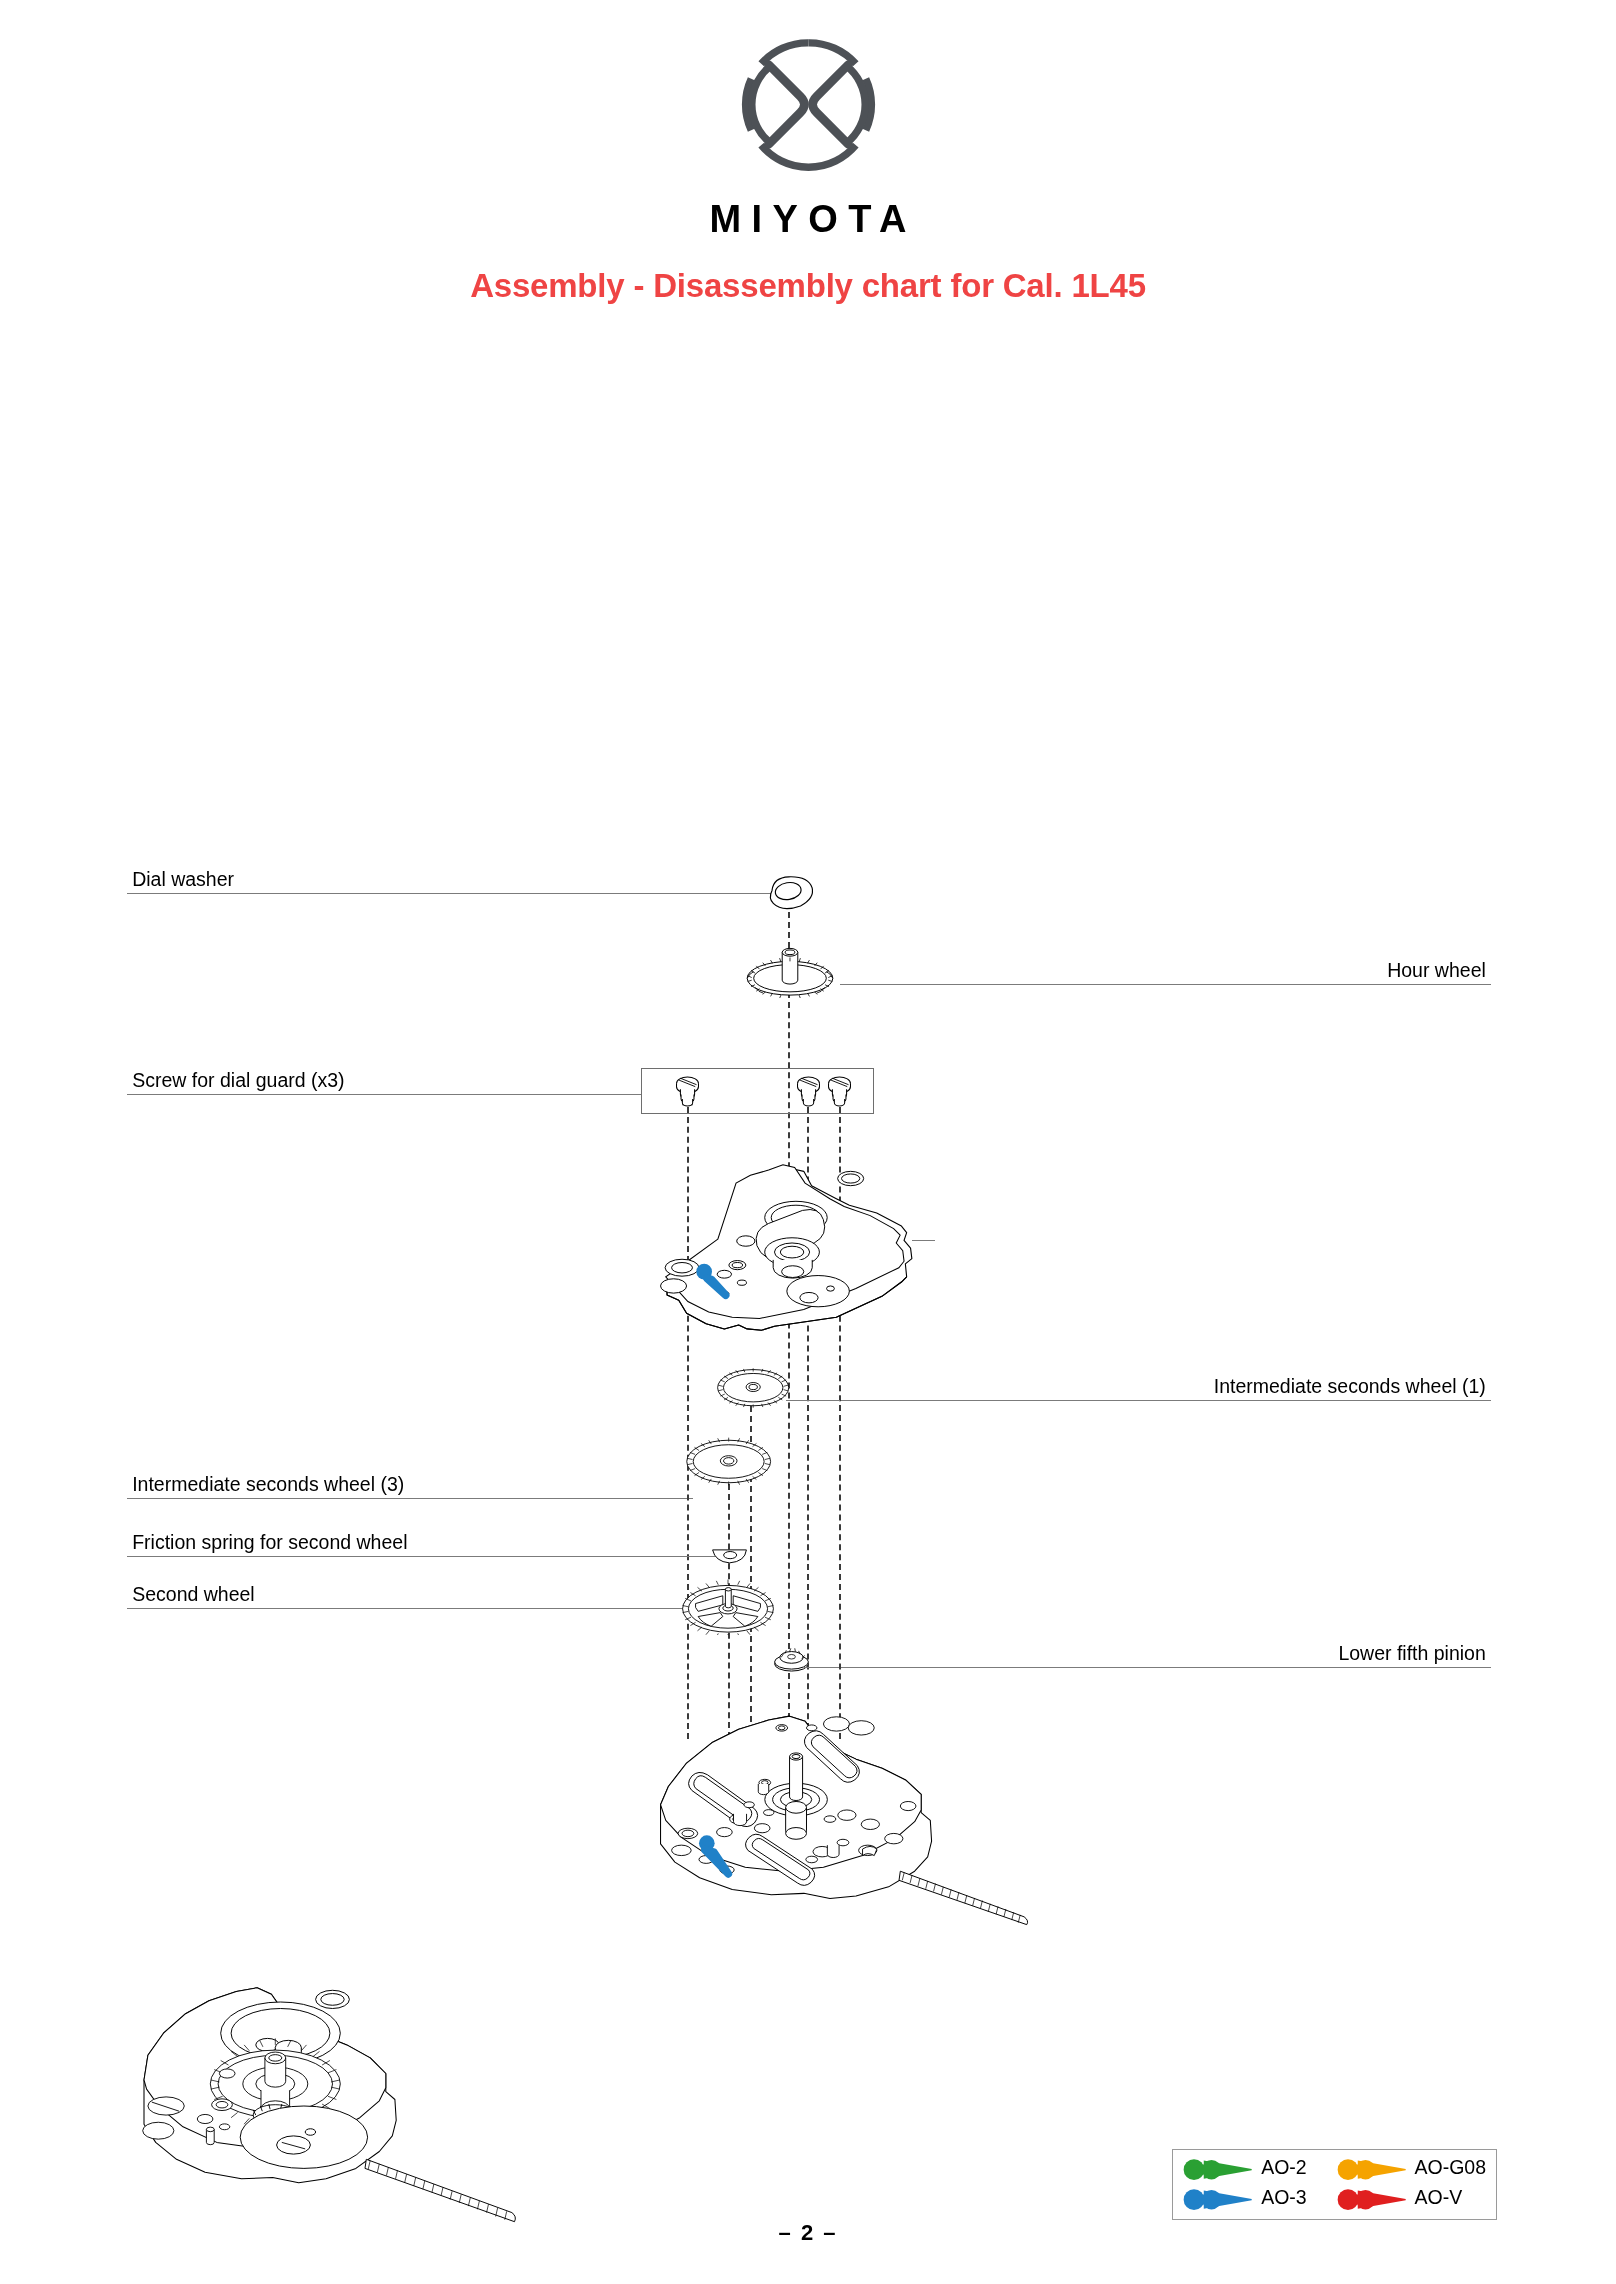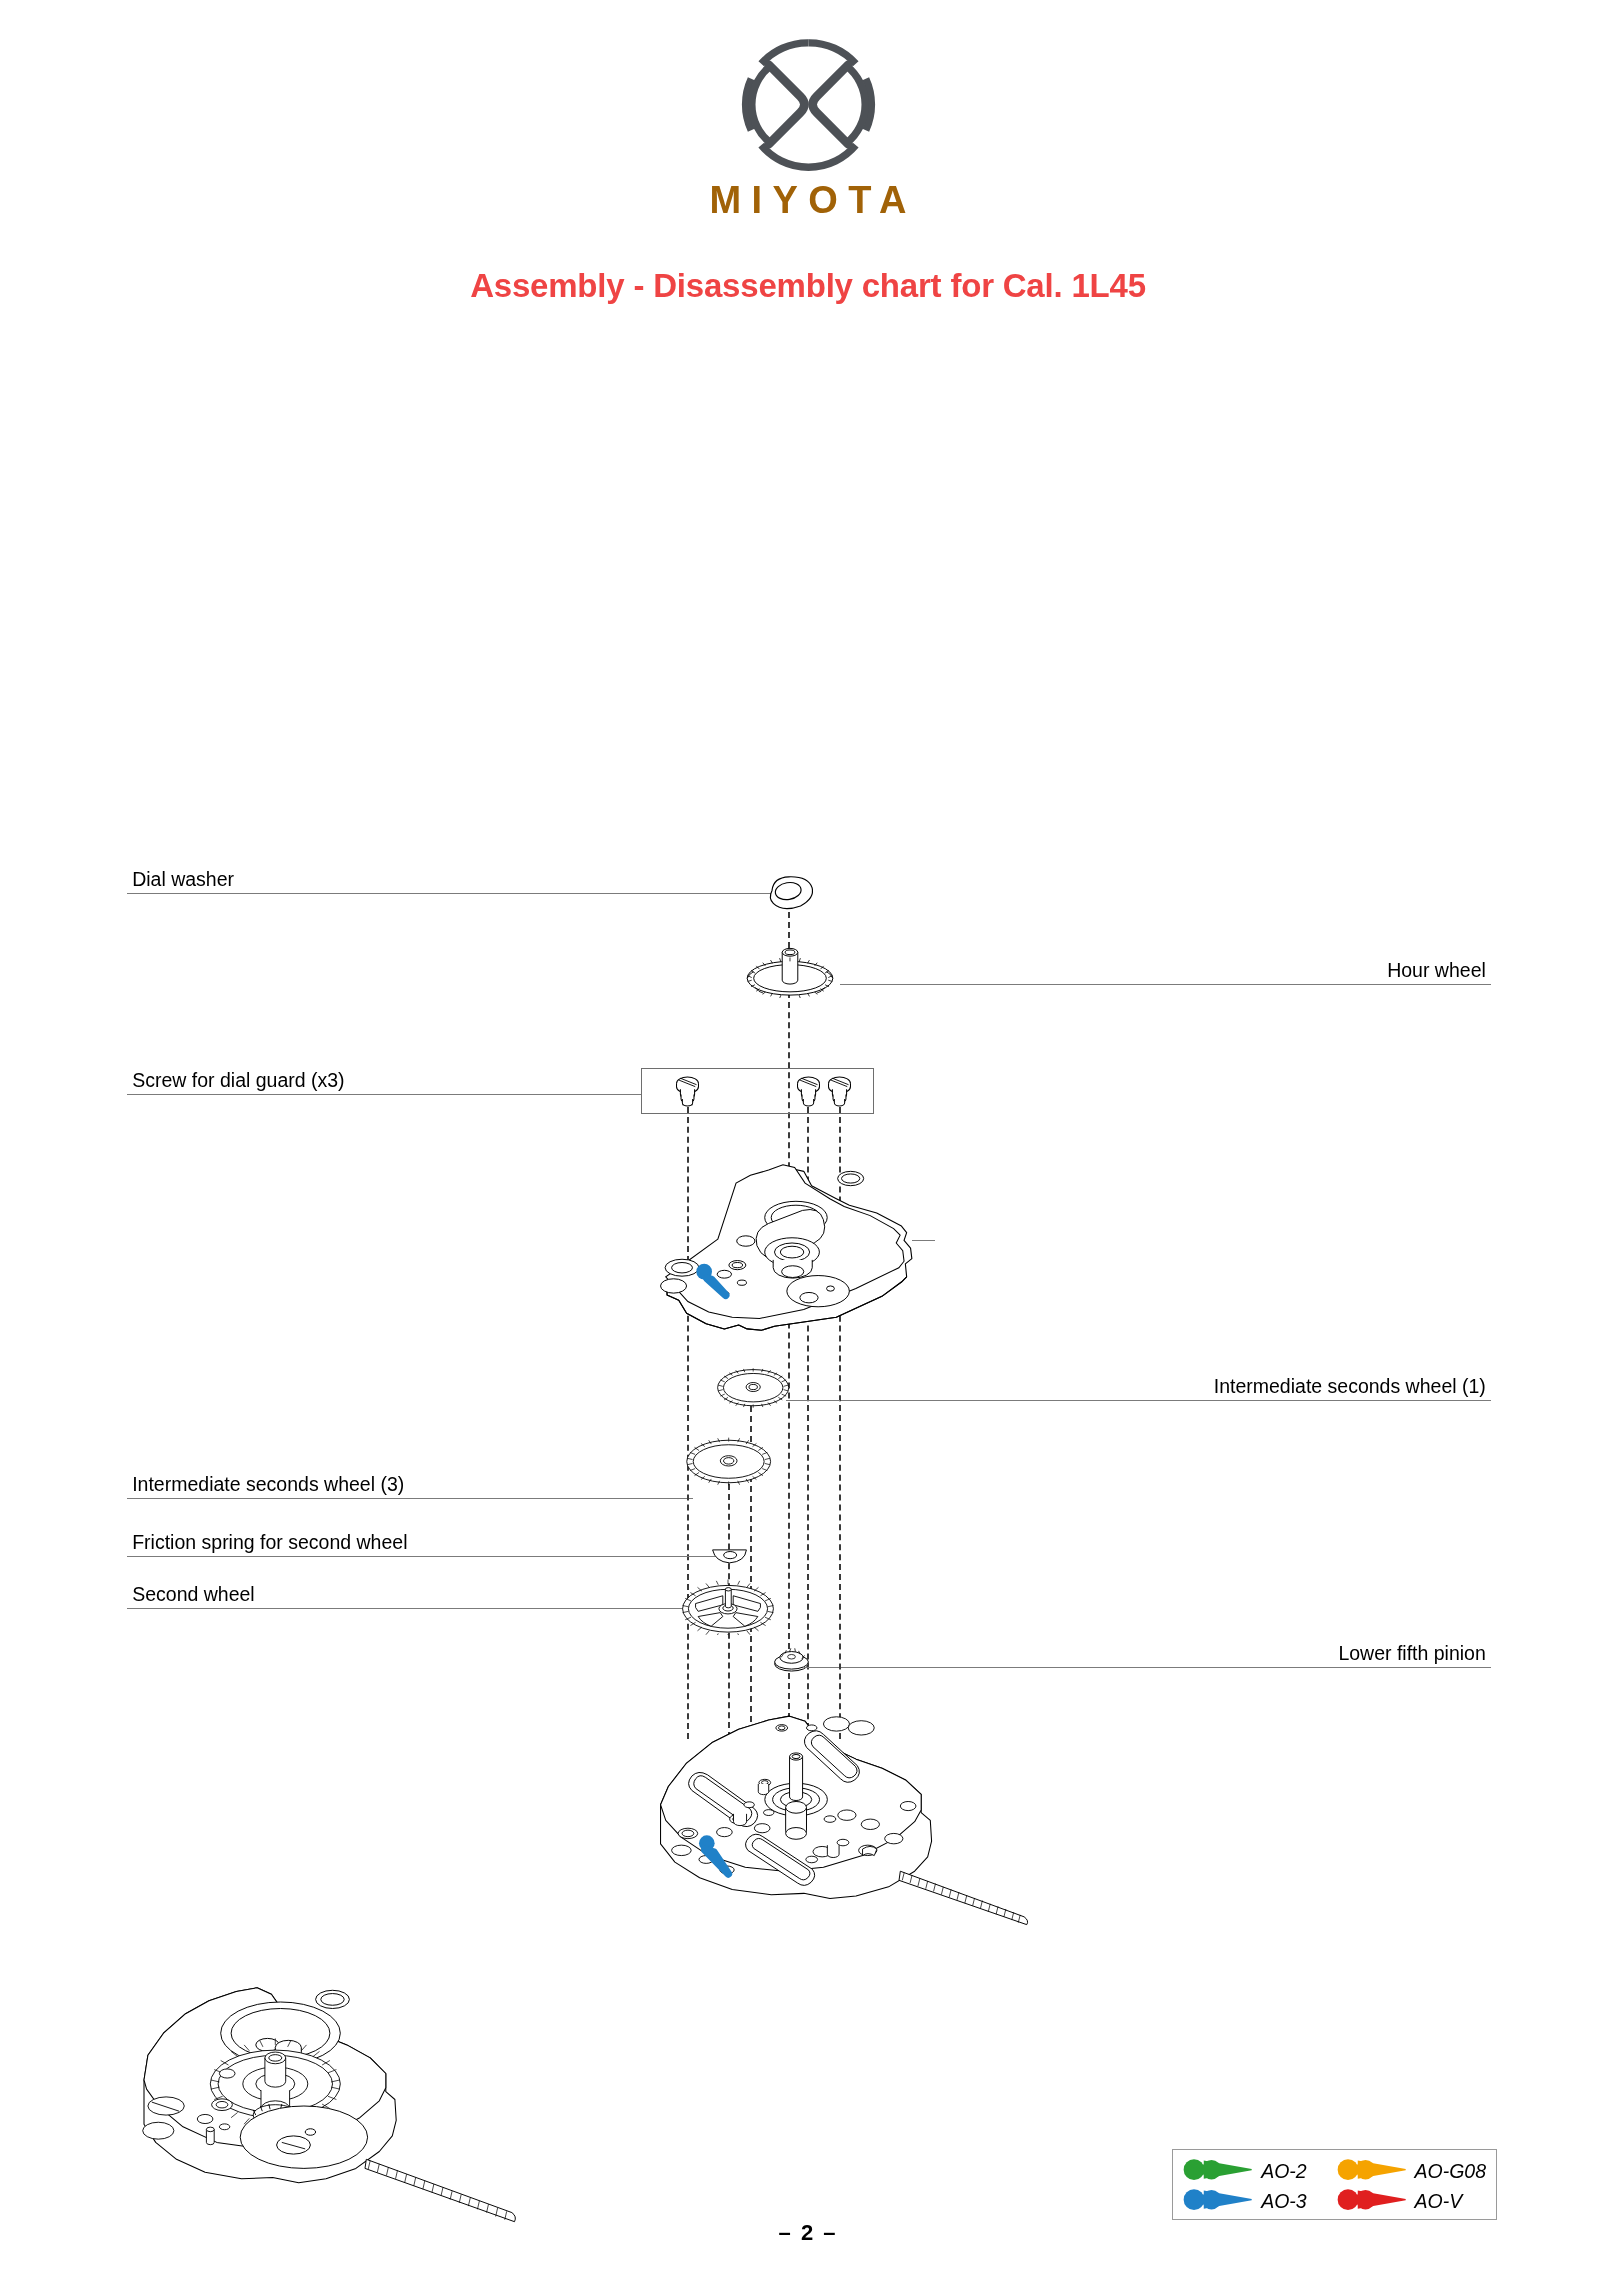--- a/index.html
+++ b/index.html
@@ -23,26 +23,26 @@
   #logo-block {
     position: absolute;
     left: 0;
     top: 36px;
     width: 1616px;
     text-align: center;
   }
   #logo-mark { display: block; margin: 0 auto; }
   #logo-wordmark {
     display: block;
-    margin: 6px auto 0 auto;
+    margin: 25px auto 0 auto;
     font-size: 38px;
     font-weight: 700;
     letter-spacing: 10.4px;
     text-indent: 10.4px;
-    color: #a16207;
+    color: #000000;
     font-family: "Liberation Sans", sans-serif;
   }
   #doc-title {
     position: absolute;
     left: 0;
     top: 267px;
     width: 1616px;
     text-align: center;
     font-size: 33px;
     font-weight: 700;
@@ -100,23 +100,22 @@
     background: #ffffff;
     padding: 7.8px 10.4px;
     display: grid;
     grid-template-columns: auto auto;
     column-gap: 30px;
     row-gap: 6.5px;
     align-items: center;
   }
   .legend-item {
     display: flex;
-    align-items: flex-end;
+    align-items: flex-start;
     gap: 7.8px;
-    font-style: italic;
   }
   .legend-label {
     font-size: 19.5px;
     color: #000;
     white-space: nowrap;
     line-height: 1;
   }
 
   
   #footer {

